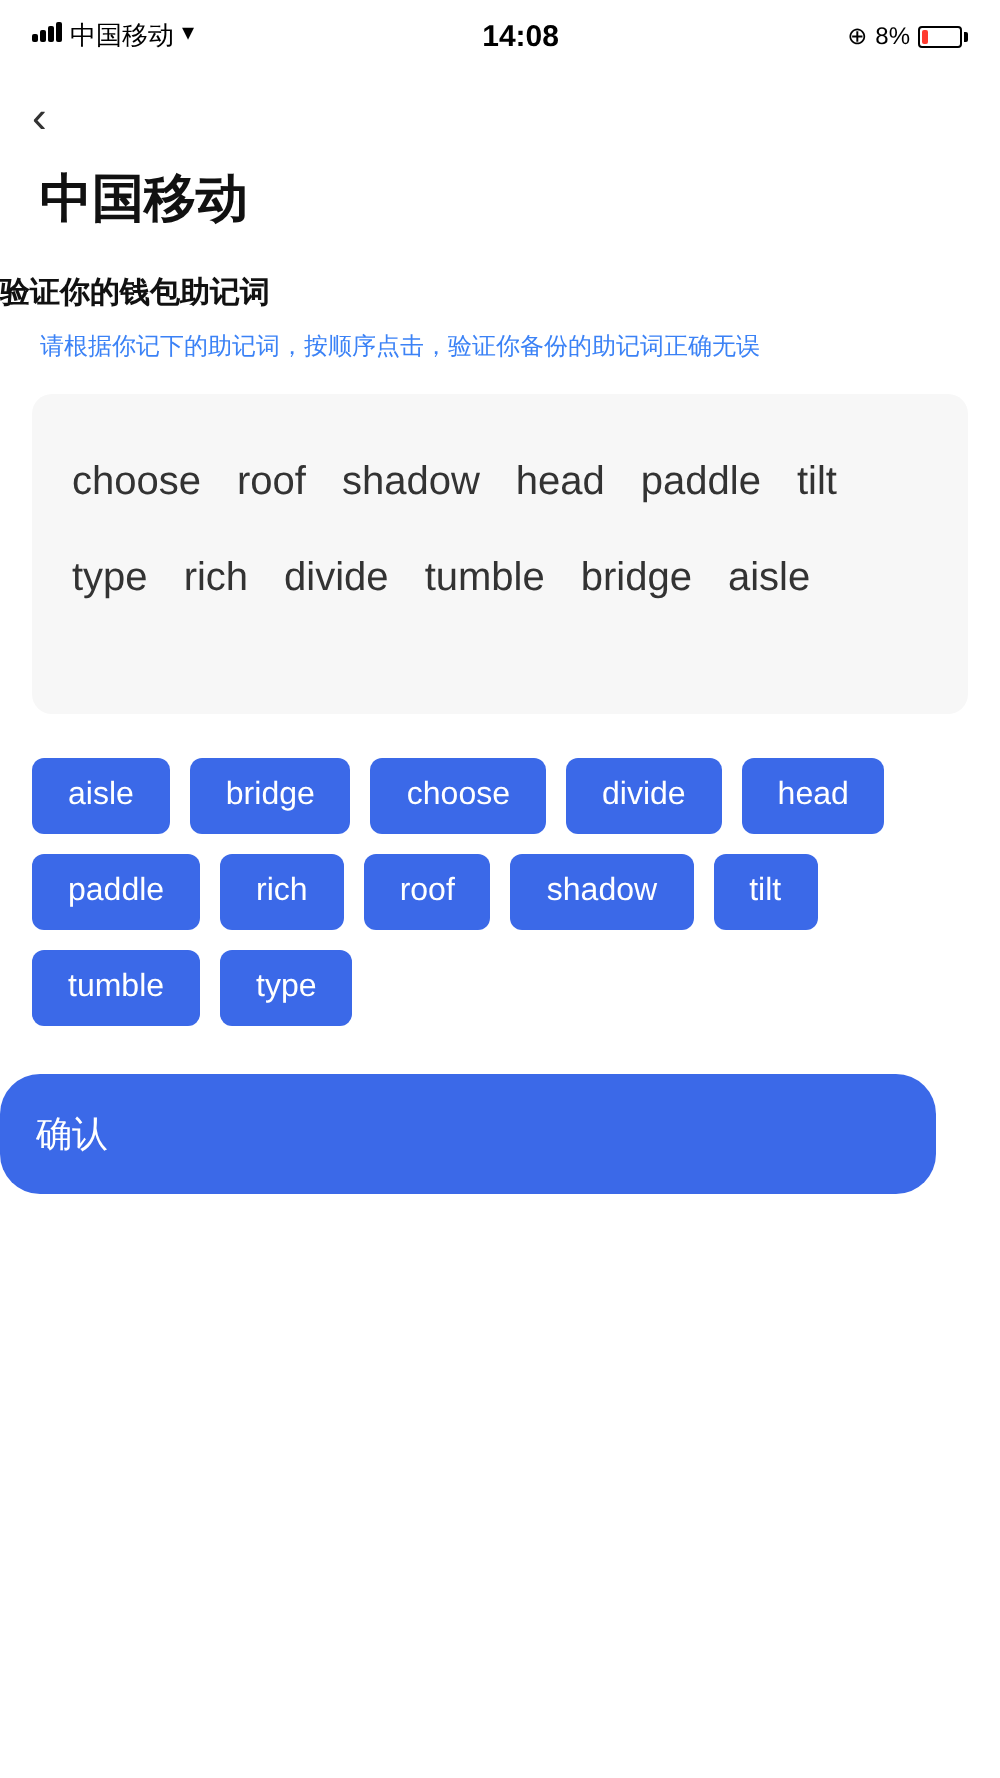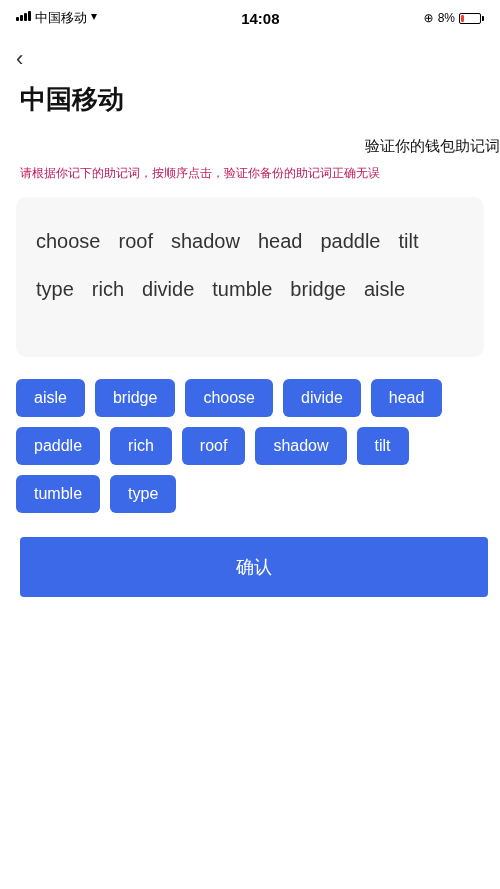--- a/index.html
+++ b/index.html
@@ -98,29 +98,29 @@
     
     .page-title {
       font-size: 26px;
       font-weight: 700;
       color: #111;
       padding: 6px 20px 20px;
     }
 
     
     .section-title {
-      text-align: right;
+      text-align: left;
       font-size: 15px;
-      font-weight: 400;
+      font-weight: 700;
       color: #111;
       margin-bottom: 8px;
     }
     .section-desc {
       font-size: 12px;
-      color: #be185d;
+      color: #3b82f6;
       padding: 0 20px 14px;
       line-height: 1.6;
     }
 
     
     .word-box {
       margin: 0 16px;
       background: #f7f7f7;
       border-radius: 10px;
       padding: 20px 20px 16px;
@@ -153,31 +153,31 @@
       padding: 10px 18px;
       border-radius: 6px;
       cursor: pointer;
       user-select: none;
       border: none;
       outline: none;
     }
 
     
     .confirm-btn {
-      margin: 24px 20px 0;
+      margin: 24px 0 0;
       width: calc(100% - 32px);
       background: #3b69e8;
       color: #fff;
       font-size: 18px;
       font-weight: 500;
       padding: 18px;
-      border-radius: 4px;
+      border-radius: 20px;
       border: none;
       cursor: pointer;
-      text-align: center;
+      text-align: left;
     }
 
     
     .bottom-area {
       margin-top: 30px;
       height: 60px;
     }
   </style>
 </head>
 <body>

